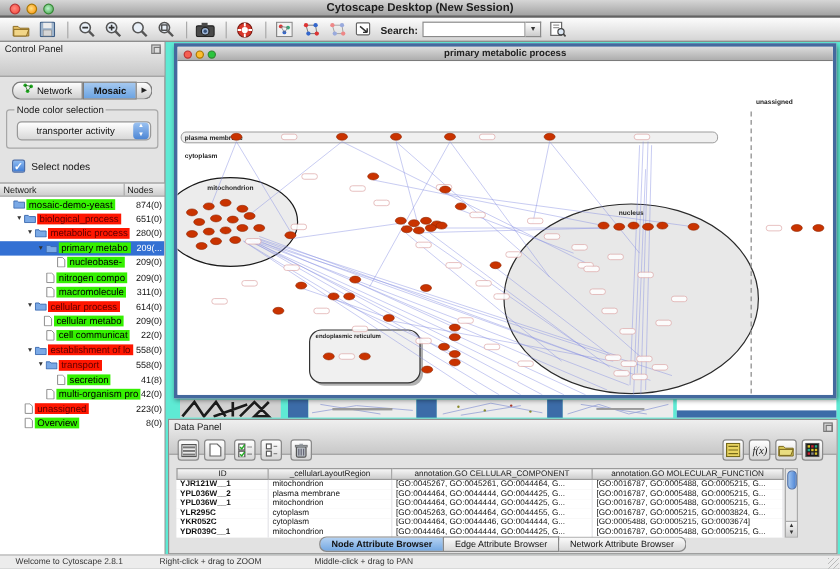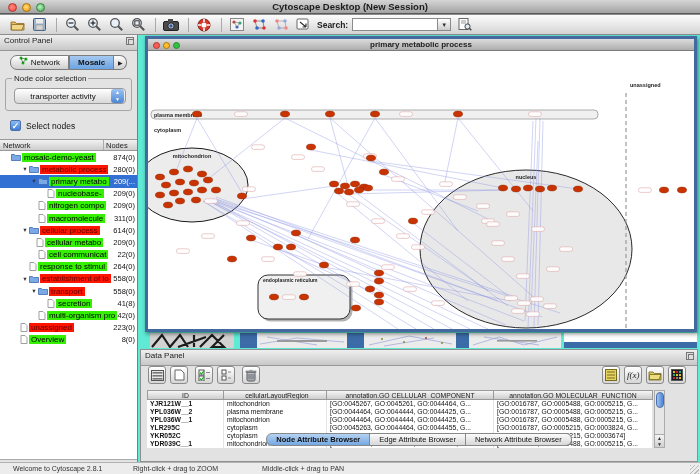--- a/index.html
+++ b/index.html
@@ -17,21 +17,21 @@
   .tb-btn { width:20px; height:17px; display:flex; align-items:center; justify-content:center; margin-right:2px; }
   .tb-sep { width:1px; height:14px; background:#aaa; margin:0 5px; }
   .tb-search-label { font-size:8.5px; color:#222; margin:0 4px 0 2px;font-weight:bold; }
   .tb-search { width:86px; height:13px; border:1px solid #8a8a8a; background:#fff; font-size:8px; padding:0 2px; }
   .tb-search-drop { width:13px; height:13px; border:1px solid #8a8a8a; border-left:none;
     background:linear-gradient(#fff,#ccc); font-size:6px; text-align:center; line-height:12px; color:#333; }
 
   
   .control-panel { position:absolute; left:0; top:35px; width:138px; height:427px;
     background:#e3e3e3; border-right:1px solid #7d7d7d; }
-  .panel-header { height:16px; background:linear-gradient(#efefef,#c8c8c8); border-bottom:1px solid #979797;
+  .panel-header { height:29px; background:linear-gradient(#efefef,#c8c8c8); border-bottom:1px solid #979797;
     font-size:8px; color:#222; padding:1px 4px; position:relative; }
   .float-ico { position:absolute; right:3px; top:2px; width:8px; height:8px; border:1px solid #777; background:#ddd; }
   .float-ico:after { content:""; position:absolute; left:1px; top:1px; width:4px; height:4px; border:1px solid #777; }
   .cp-tabs { display:flex; justify-content:center; align-items:center; height:20px; padding-top:3px; }
   .cp-tab { height:15px; font-size:8px; line-height:14px; padding:0 8px; border:1px solid #7d7d7d;
     background:linear-gradient(#fefefe,#cfcfcf); color:#111; display:flex; align-items:center; gap:3px; }
   .cp-tab.first { border-radius:7px 0 0 7px; }
   .cp-tab.active { background:linear-gradient(#a6c9ef,#6ba3e2); font-weight:bold; }
   .cp-tab-arrow { height:15px; width:13px; border:1px solid #7d7d7d; border-left:none; border-radius:0 7px 7px 0;
     background:linear-gradient(#fefefe,#cfcfcf); font-size:6px; line-height:14px; text-align:center; color:#222; }
@@ -87,21 +87,21 @@
   .dpt-head div:first-child { border-left:1px solid #9a9a9a; }
   .dpt-row { display:flex; height:8px; background:#fff; }
   .dpt-row div { border-right:1px solid #e4e4e8; line-height:8px; padding-left:3px; overflow:hidden; white-space:nowrap; color:#111; }
   .dpt-row div:first-child { font-weight:bold; }
   .c-id { width:77px; } .c-reg { width:103px; } .c-comp { width:167px; } .c-func { width:159px; }
   .dp-scroll { position:absolute; left:513px; top:40px; width:11px; height:58px; background:#e6e6e6; border:1px solid #aaa; }
   .dp-thumb { position:absolute; left:0.5px; top:1px; width:8px; height:16px; border-radius:4px;
     background:linear-gradient(90deg,#9cc2f0,#4f86d6); border:0.5px solid #4a6ea8; }
   .dp-arrows { position:absolute; left:0; bottom:0; width:9px; font-size:5px; line-height:6px; text-align:center; color:#333;
     background:linear-gradient(#f4f4f4,#cfcfcf); border-top:1px solid #aaa; }
-  .dp-tabs { position:absolute; left:0; bottom:15px; width:100%; height:13px; display:flex; justify-content:center; }
+  .dp-tabs { position:absolute; left:0; bottom:1px; width:100%; height:13px; display:flex; justify-content:center; }
   .dp-tab { height:13px; font-size:7.5px; line-height:12px; padding:0 9px; border:1px solid #888;
     background:linear-gradient(#fbfbfb,#d8d8d8); color:#111; }
   .dp-tab.first { border-radius:6px 0 0 6px; }
   .dp-tab.last  { border-radius:0 6px 6px 0; border-left:none; }
   .dp-tab.mid { border-left:none; }
   .dp-tab.active { background:linear-gradient(#b5d2f2,#74a8e2); font-weight:bold; }
 
   
   .statusbar { position:absolute; left:0; top:462px; width:700px; height:12px; background:#ececec;
     border-top:1px solid #b3b3b3; font-size:7px; color:#333; }
@@ -267,20 +267,30 @@
       <div class="tree-row" style="padding-left: 3px;">
         <span class="exp"></span>
         <span style="display: inline-flex; margin-right: 1px;">
           <svg width="10" height="8">
             <path d="M0.5 1.5 h3 l1 1 h5 v5 H0.5 Z" fill="#7aa9e6" stroke="#3d6bb0" stroke-width="0.8"></path>
           </svg>
         </span>
         <span class="lbl green">mosaic-demo-yeast</span>
         <span class="cnt">874(0)</span>
       </div>
+      <div class="tree-row" style="padding-left: 12px;">
+        <span class="exp">▼</span>
+        <span style="display: inline-flex; margin-right: 1px;">
+          <svg width="10" height="8">
+            <path d="M0.5 1.5 h3 l1 1 h5 v5 H0.5 Z" fill="#7aa9e6" stroke="#3d6bb0" stroke-width="0.8"></path>
+          </svg>
+        </span>
+        <span class="lbl red">biological_process</span>
+        <span class="cnt">651(0)</span>
+      </div>
       <div class="tree-row" style="padding-left: 21px;">
         <span class="exp">▼</span>
         <span style="display: inline-flex; margin-right: 1px;">
           <svg width="10" height="8">
             <path d="M0.5 1.5 h3 l1 1 h5 v5 H0.5 Z" fill="#7aa9e6" stroke="#3d6bb0" stroke-width="0.8"></path>
           </svg>
         </span>
         <span class="lbl red">metabolic process</span>
         <span class="cnt">280(0)</span>
       </div>
@@ -346,30 +356,20 @@
       </div>
       <div class="tree-row" style="padding-left: 30px;">
         <span class="exp"></span>
         <span style="display: inline-flex; margin-right: 1px;">
           <svg width="8" height="9">
             <path d="M1 0.5 h4 l2 2 v6 H1 Z" fill="#fff" stroke="#888" stroke-width="0.8"></path>
           </svg>
         </span>
         <span class="lbl green">cell communicat</span>
         <span class="cnt">22(0)</span>
-      </div>
-      <div class="tree-row" style="padding-left: 21px;">
-        <span class="exp"></span>
-        <span style="display: inline-flex; margin-right: 1px;">
-          <svg width="8" height="9">
-            <path d="M1 0.5 h4 l2 2 v6 H1 Z" fill="#fff" stroke="#888" stroke-width="0.8"></path>
-          </svg>
-        </span>
-        <span class="lbl green">response to stimul</span>
-        <span class="cnt">264(0)</span>
       </div>
       <div class="tree-row" style="padding-left: 21px;">
         <span class="exp">▼</span>
         <span style="display: inline-flex; margin-right: 1px;">
           <svg width="10" height="8">
             <path d="M0.5 1.5 h3 l1 1 h5 v5 H0.5 Z" fill="#7aa9e6" stroke="#3d6bb0" stroke-width="0.8"></path>
           </svg>
         </span>
         <span class="lbl red">establishment of lo</span>
         <span class="cnt">558(0)</span>

